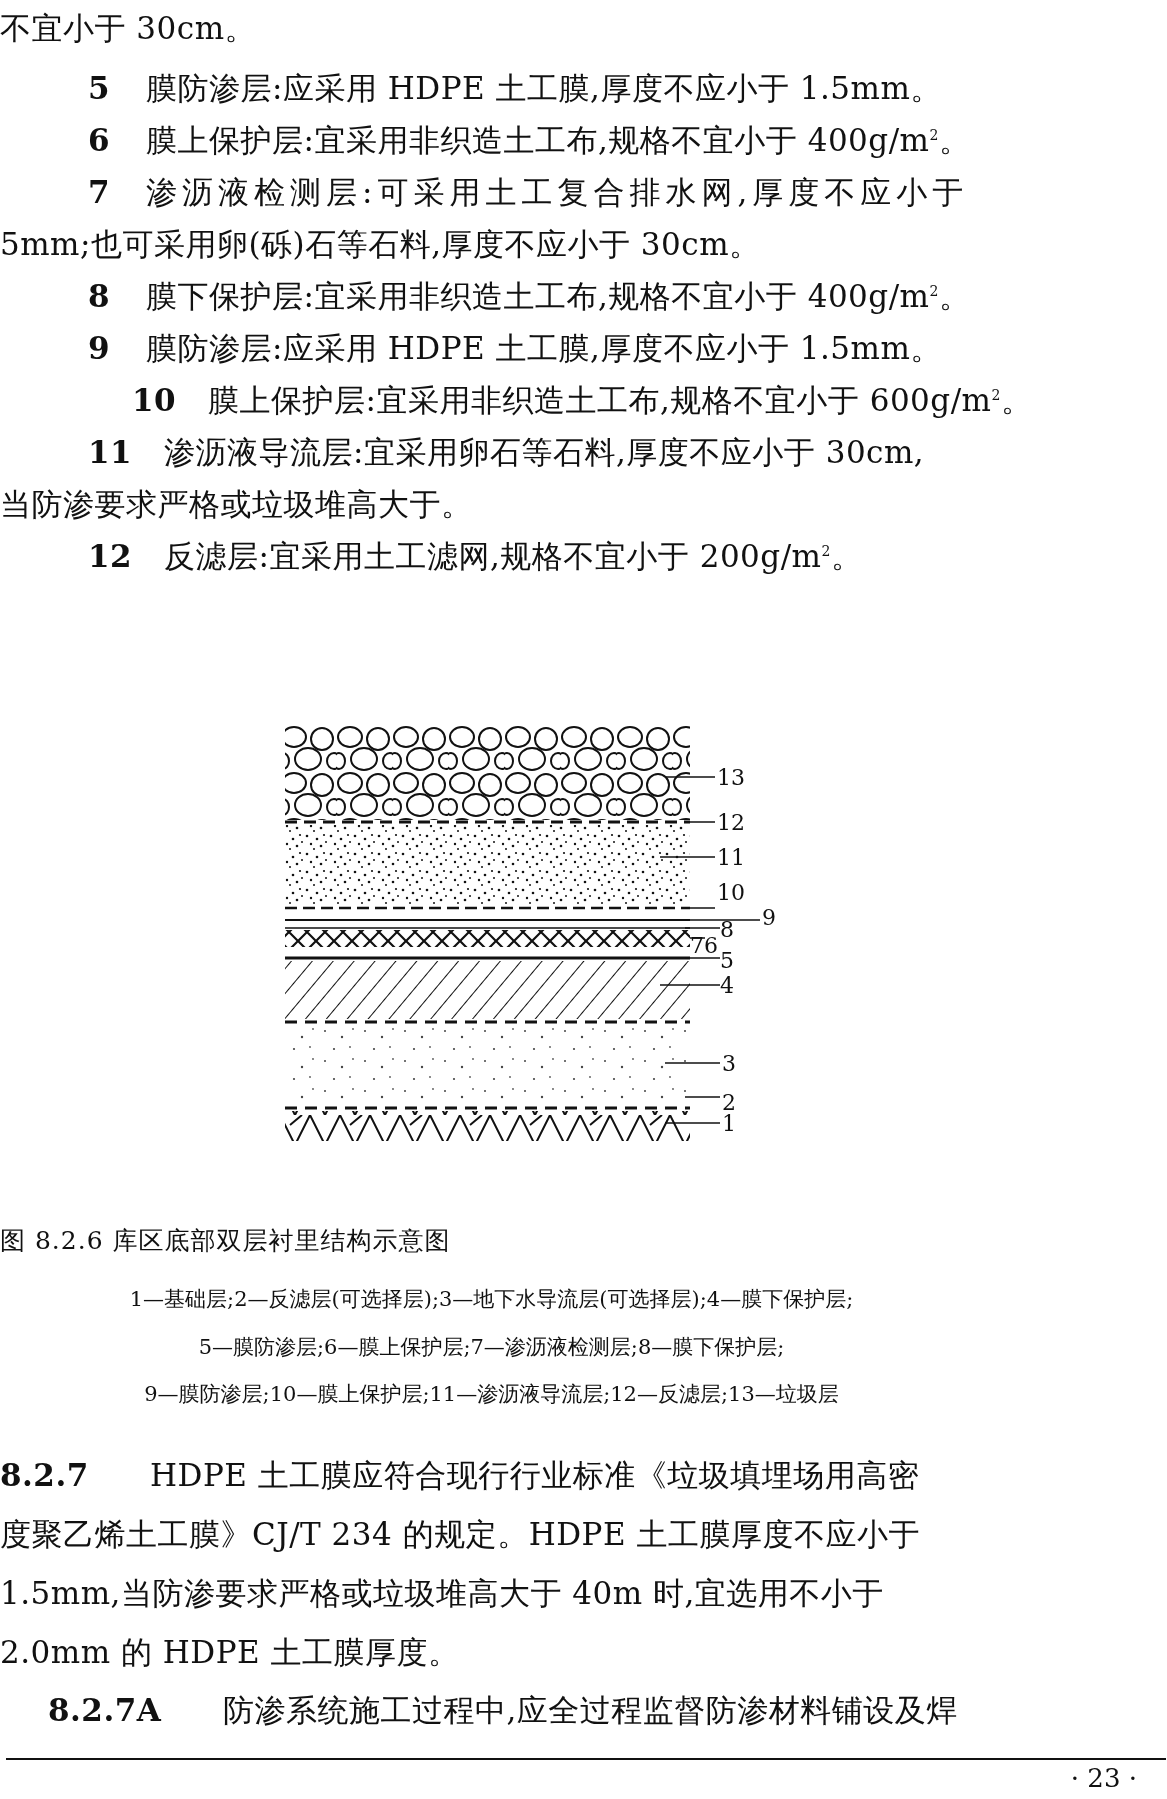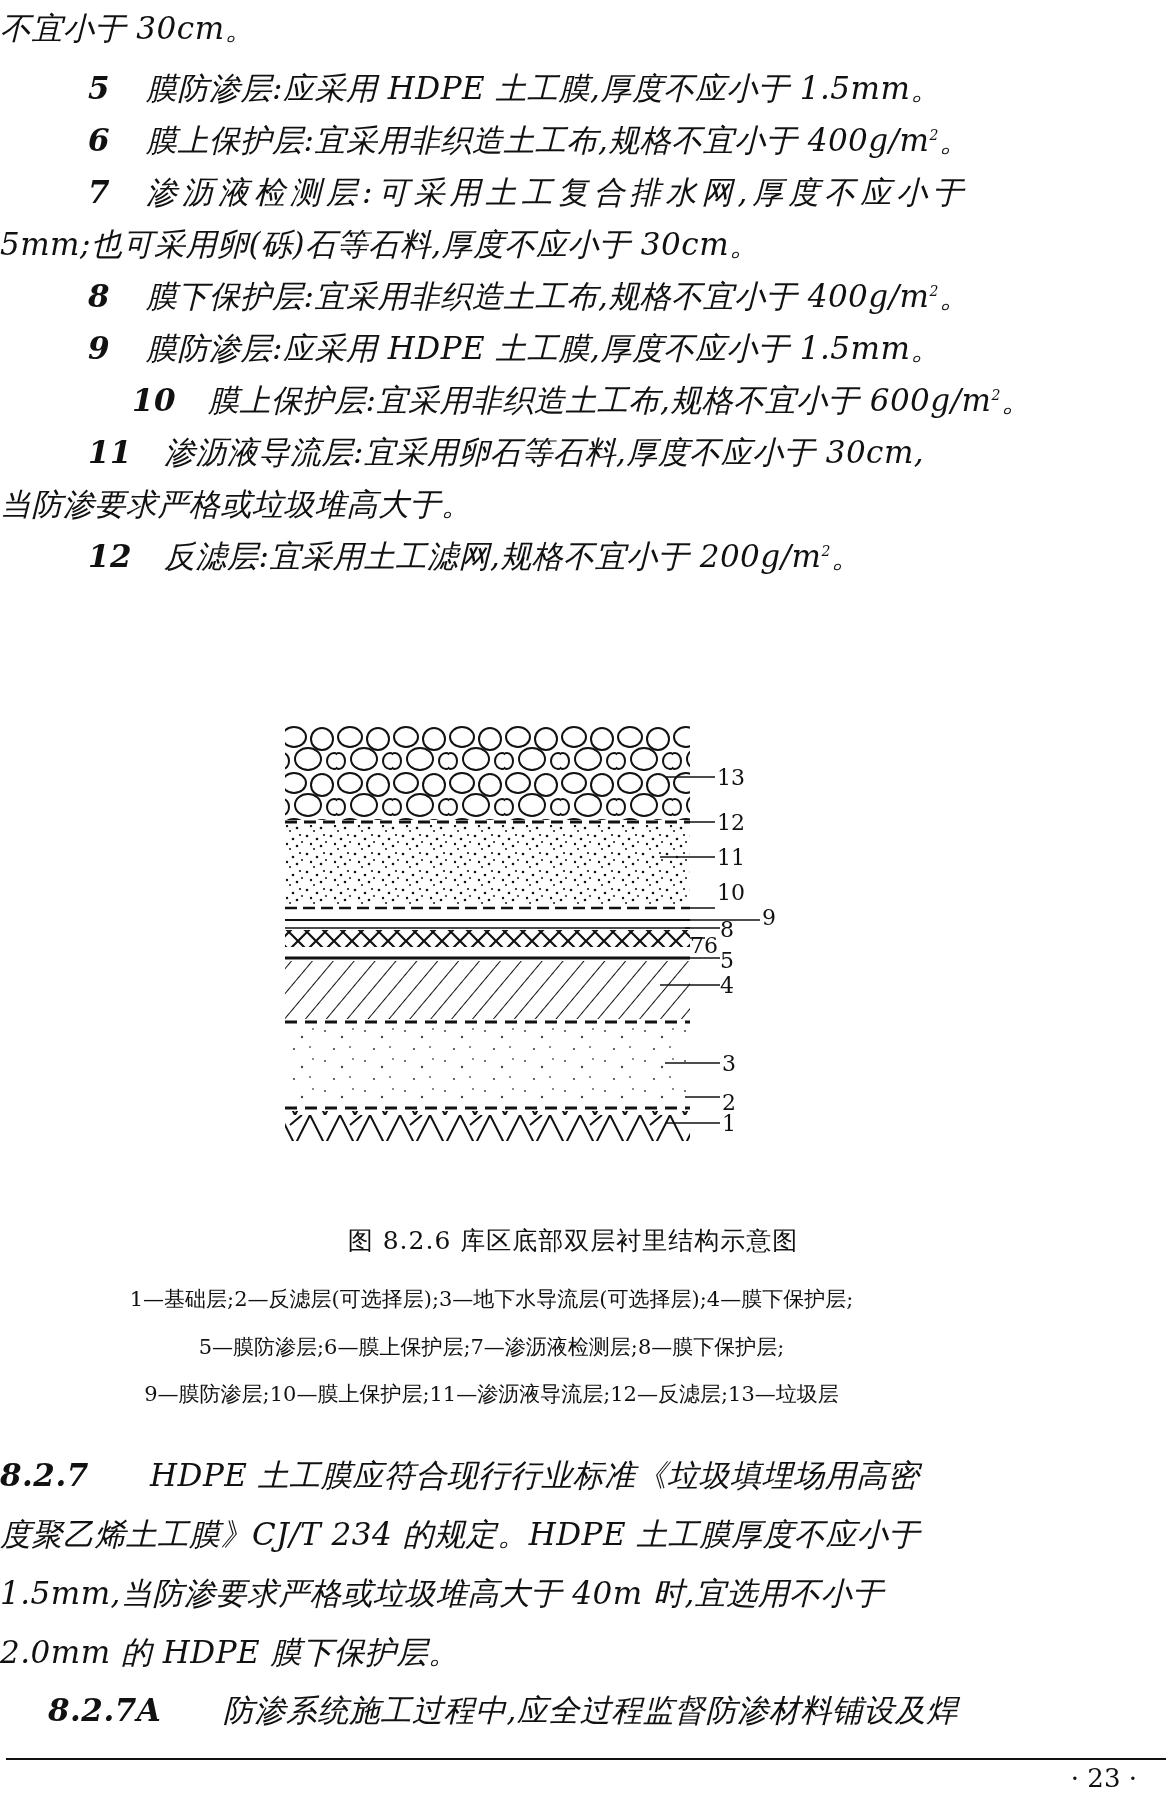--- a/index.html
+++ b/index.html
@@ -3,26 +3,26 @@
   <meta charset="utf-8">
   <style>
     html, body { margin: 0; padding: 0; background: #ffffff; }
     body {
       width: 1167px; height: 1799px; position: relative; overflow: hidden;
       font-family: "DejaVu Serif", "Liberation Serif", serif;
       color: #111111;
     }
     .line {
       position: absolute; left: 0; white-space: nowrap;
-      font-size: 31px; line-height: 40px; letter-spacing: 0.5px; font-style: italic;
+      font-size: 31px; line-height: 40px; letter-spacing: 0.5px;
     }
     .num { font-weight: bold; display: inline-block; }
     .indent { left: 88px; }
     .caption-title {
-      position: absolute; left: 0; width: 1146px; text-align: center;
+      position: absolute; left: 0; width: 1146px; 
       font-size: 25px; line-height: 32px; letter-spacing: 1px;
     }
     .caption-line {
       position: absolute; left: 0; width: 983px; text-align: center;
       font-size: 21px; line-height: 28px;
     }
     .rule {
       position: absolute; left: 6px; width: 1160px; top: 1758px;
       border-top: 2px solid #111; 
     }
@@ -159,19 +159,19 @@
 <div class="caption-title" style="top:1225px;">图 8.2.6   库区底部双层衬里结构示意图</div>
 <div class="caption-line" style="top:1285px;">1—基础层;2—反滤层(可选择层);3—地下水导流层(可选择层);4—膜下保护层;</div>
 <div class="caption-line" style="top:1333px;">5—膜防渗层;6—膜上保护层;7—渗沥液检测层;8—膜下保护层;</div>
 <div class="caption-line" style="top:1380px;">9—膜防渗层;10—膜上保护层;11—渗沥液导流层;12—反滤层;13—垃圾层</div>
 
 <div class="line" style="top:1455px;">
   <span class="num" style="width:150px">8.2.7</span><span>HDPE 土工膜应符合现行行业标准《垃圾填埋场用高密</span>
 </div>
 <div class="line" style="top:1514px;">度聚乙烯土工膜》CJ/T 234 的规定。HDPE 土工膜厚度不应小于</div>
 <div class="line" style="top:1573px;">1.5mm,当防渗要求严格或垃圾堆高大于 40m 时,宜选用不小于</div>
-<div class="line" style="top:1632px;">2.0mm 的 HDPE 膜下保护层。</div>
+<div class="line" style="top:1632px;">2.0mm 的 HDPE 土工膜厚度。</div>
 
 <div class="line" style="top:1690px;padding-left:48px;">
   <span class="num" style="width:175px">8.2.7A</span><span>防渗系统施工过程中,应全过程监督防渗材料铺设及焊</span>
 </div>
 <div class="rule"></div>
 <div class="pageno">· 23 ·</div>
 
 </body></html>

